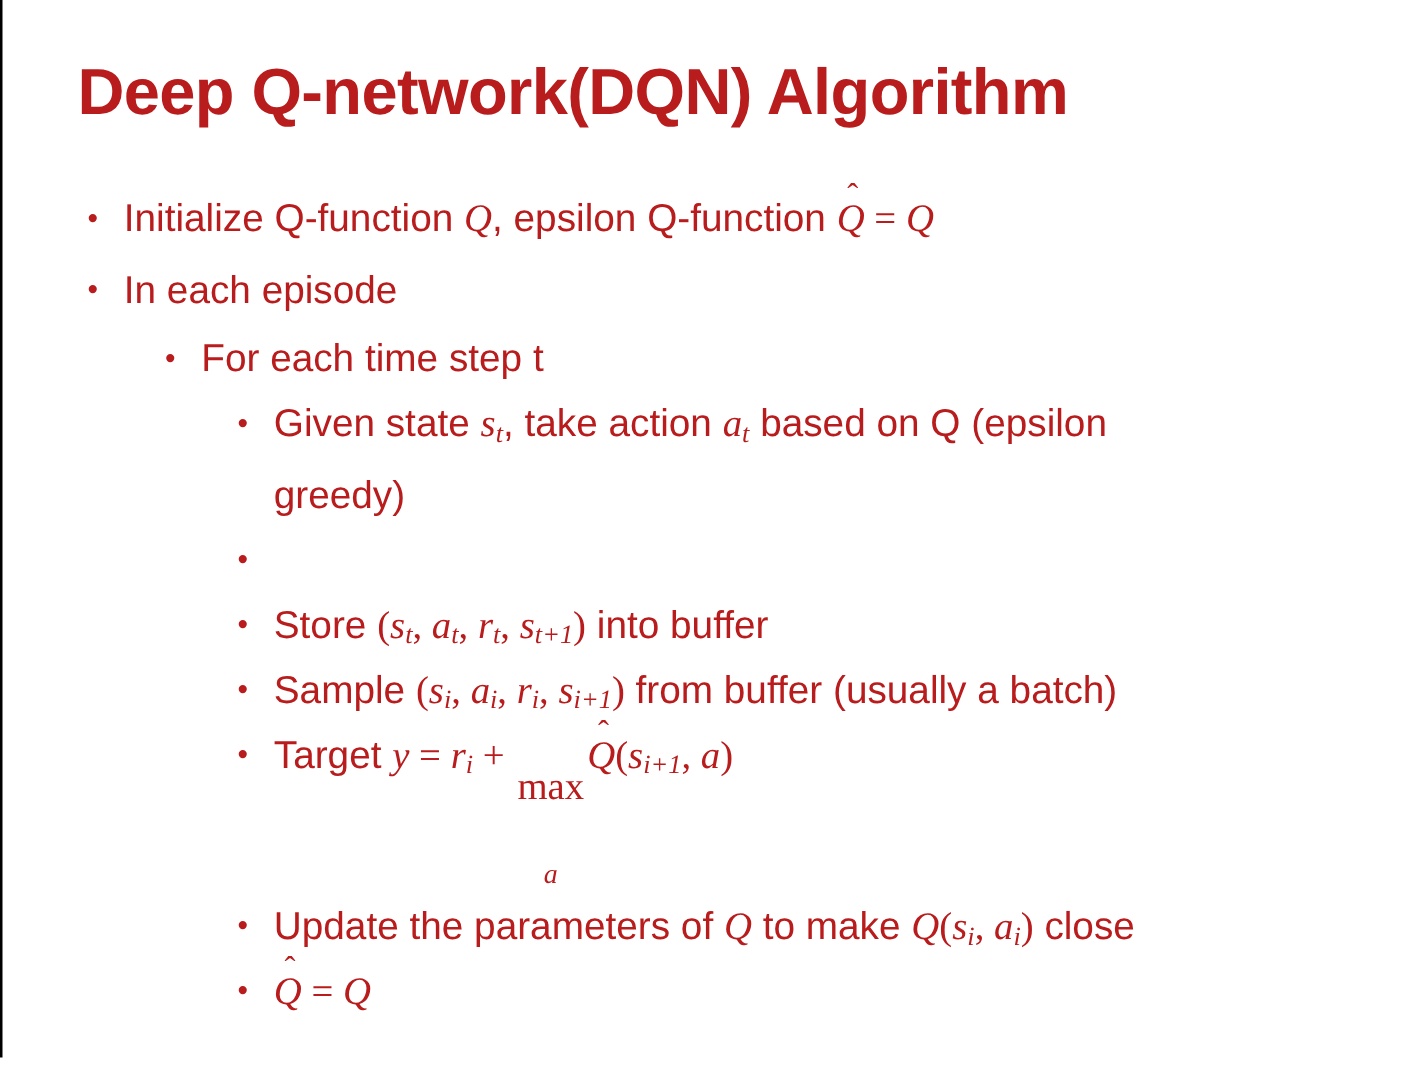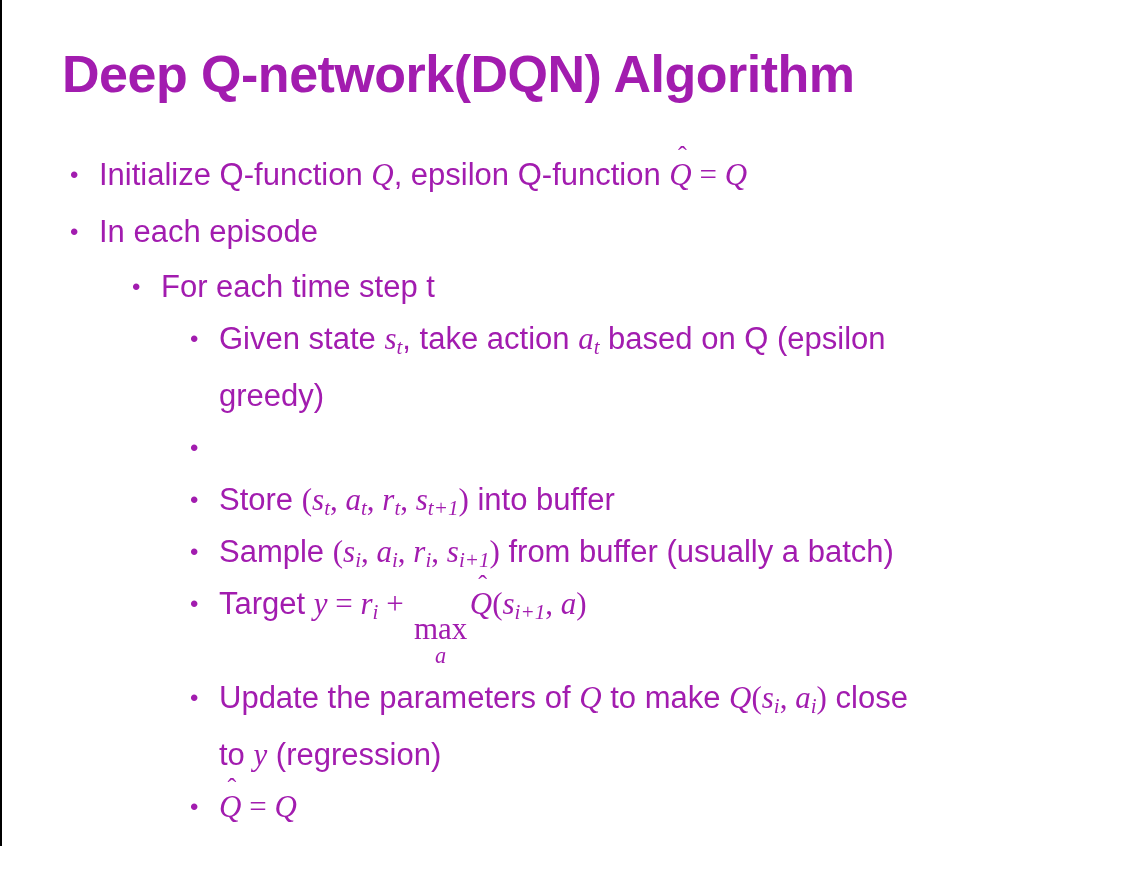--- a/index.html
+++ b/index.html
@@ -5,21 +5,21 @@
   html, body {
     margin: 0;
     padding: 0;
     background: #ffffff;
   }
   #slide {
     position: relative;
     width: 1016px;
     height: 872px;
     background: #ffffff;
-    color: #a21caf;
+    color: #b91c1c;
     font-family: "Liberation Sans", sans-serif;
     overflow: hidden;
   }
   #left-line {
     position: absolute;
     left: 0;
     top: 0;
     width: 2px;
     height: 846px;
     background: #000000;
@@ -87,20 +87,21 @@
     font-size: 0.85em;
     line-height: 1;
   }
   .munder {
     display: inline-flex;
     flex-direction: column;
     align-items: center;
     vertical-align: -0.8em;
     font-family: "Liberation Serif", serif;
     margin: 0 0.08em;
+    gap: 43px;
   }
   .munder .base {
     font-style: normal;
     line-height: 1.05;
   }
   .munder .under {
     font-style: italic;
     font-size: 0.72em;
     line-height: 1;
   }
@@ -115,16 +116,15 @@
       <div class="row l1"><span class="marker">•</span><span class="content"><span class="txt">Initialize Q-function </span><span class="mvar">Q</span><span class="txt">, epsilon Q-function </span><span class="mhat"><span class="hat">ˆ</span>Q</span><span class="mop"> = </span><span class="mvar">Q</span></span></div>
       <div class="row l1"><span class="marker">•</span><span class="content"><span class="txt">In each episode</span></span></div>
       <div class="row l2"><span class="marker">•</span><span class="content"><span class="txt">For each time step t</span></span></div>
       <div class="row l3"><span class="marker">•</span><span class="content"><span class="txt">Given state </span><span class="mvar">s</span><sub class="msub">t</sub><span class="txt">, take action </span><span class="mvar">a</span><sub class="msub">t</sub><span class="txt"> based on Q (epsilon</span></span></div>
       <div class="row l3 cont"><span class="content"><span class="txt">greedy)</span></span></div>
       <div class="row l3"><span class="marker">•</span></div>
       <div class="row l3"><span class="marker">•</span><span class="content"><span class="txt">Store </span><span class="mop">(</span><span class="mvar">s</span><sub class="msub">t</sub><span class="mop">, </span><span class="mvar">a</span><sub class="msub">t</sub><span class="mop">, </span><span class="mvar">r</span><sub class="msub">t</sub><span class="mop">, </span><span class="mvar">s</span><sub class="msub">t+1</sub><span class="mop">)</span><span class="txt"> into buffer</span></span></div>
       <div class="row l3"><span class="marker">•</span><span class="content"><span class="txt">Sample </span><span class="mop">(</span><span class="mvar">s</span><sub class="msub">i</sub><span class="mop">, </span><span class="mvar">a</span><sub class="msub">i</sub><span class="mop">, </span><span class="mvar">r</span><sub class="msub">i</sub><span class="mop">, </span><span class="mvar">s</span><sub class="msub">i+1</sub><span class="mop">)</span><span class="txt"> from buffer (usually a batch)</span></span></div>
       <div class="row l3"><span class="marker">•</span><span class="content"><span class="txt">Target </span><span class="mvar">y</span><span class="mop"> = </span><span class="mvar">r</span><sub class="msub">i</sub><span class="mop"> + </span><span class="munder"><span class="base">max</span><span class="under">a</span></span><span class="mhat"><span class="hat">ˆ</span>Q</span><span class="mop">(</span><span class="mvar">s</span><sub class="msub">i+1</sub><span class="mop">, </span><span class="mvar">a</span><span class="mop">)</span></span></div>
       <div class="row l3"><span class="marker">•</span><span class="content"><span class="txt">Update the parameters of </span><span class="mvar">Q</span><span class="txt"> to make </span><span class="mvar">Q</span><span class="mop">(</span><span class="mvar">s</span><sub class="msub">i</sub><span class="mop">, </span><span class="mvar">a</span><sub class="msub">i</sub><span class="mop">)</span><span class="txt"> close</span></span></div>
-      <div class="row l3 cont"><span class="content"><span class="txt">to </span><span class="mvar">y</span><span class="txt"> (regression)</span></span></div>
       <div class="row l3"><span class="marker">•</span><span class="content"><span class="mhat"><span class="hat">ˆ</span>Q</span><span class="mop"> = </span><span class="mvar">Q</span></span></div>
     </div>
 </div>
 
 </body></html>

